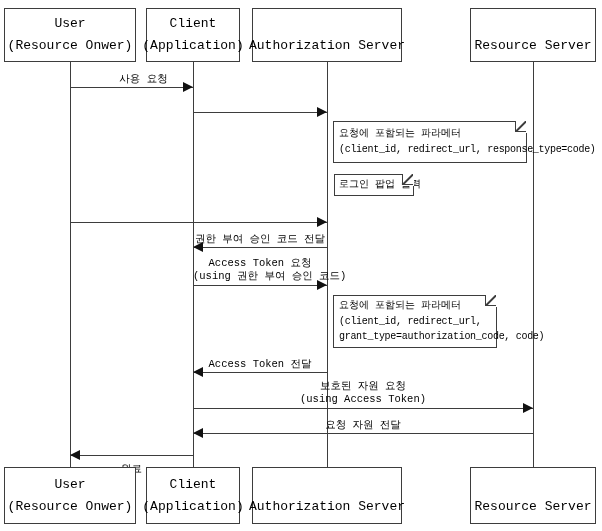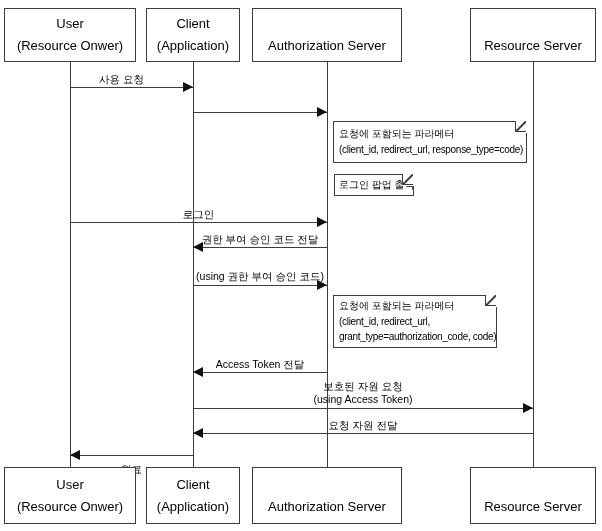--- a/index.html
+++ b/index.html
@@ -1,18 +1,18 @@
 <!DOCTYPE html>
 <html style="--line: #3d3d3d; --arrow: #111111; --text: #000000; --bg: #ffffff;"><head>
 <meta charset="utf-8">
 <style>
   html,body{margin:0;padding:0;background:#ffffff;}
   .canvas{
     position:relative;width:602px;height:531px;background:var(--bg,#fff);
-    font-family:Liberation Sans, sans-serif;color:var(--text,#000);
+    font-family:Liberation Mono, monospace;color:var(--text,#000);
     overflow:hidden;
   }
   .actor-box{
     position:absolute;box-sizing:border-box;border:1px solid var(--line,#3d3d3d);
     background:#fff;display:flex;flex-direction:column;justify-content:center;
     align-items:center;text-align:center;
   }
   .actor-line{height:22px;line-height:22px;font-size:13px;white-space:nowrap;}
   .lifeline{position:absolute;width:0;border-left:1px solid var(--line,#3d3d3d);}
   .msg-line{position:absolute;height:0;border-top:1px solid var(--line,#3d3d3d);}
@@ -56,46 +56,46 @@
   <div class="actor-box" style="left:470px;top:8px;width:126px;height:54px">
     <div class="actor-line"></div>
     <div class="actor-line">Resource Server</div>
   </div>
 
   <div class="lifeline" style="left:70px;top:62px;height:405px"></div>
   <div class="lifeline" style="left:193px;top:62px;height:405px"></div>
   <div class="lifeline" style="left:327px;top:62px;height:405px"></div>
   <div class="lifeline" style="left:533px;top:62px;height:405px"></div>
 
-  <div class="msg-label" style="left:60px;top:73px;width:123px">사용 요청</div>
+  <div class="msg-label" style="left:82px;top:73px;width:123px">사용 요청</div>
   <div class="msg-line" style="left:70px;top:87px;width:123px"></div>
   <div class="arrow right" style="left:183px;top:82px"></div>
 
   <div class="msg-line" style="left:193px;top:112px;width:134px"></div>
   <div class="arrow right" style="left:317px;top:107px"></div>
 
   <div class="note" style="left:333px;top:121px;width:194px;height:42px">
     <span class="fold"></span>
     <div class="note-title">요청에 포함되는 파라메터</div>
     <div class="note-code">(client_id, redirect_url, response_type=code)</div>
   </div>
 
   <div class="note" style="left:334px;top:174px;width:80px;height:22px;padding:0 4px">
     <span class="fold"></span>
     <div class="note-title" style="line-height:20px">로그인 팝업 출력</div>
   </div>
 
-  <div class="msg-label" style="left:70px;top:208px;width:257px">로그인</div>
   <div class="msg-line" style="left:70px;top:222px;width:257px"></div>
   <div class="arrow right" style="left:317px;top:217px"></div>
 
   <div class="msg-label" style="left:193px;top:233px;width:134px">권한 부여 승인 코드 전달</div>
   <div class="msg-line" style="left:193px;top:247px;width:134px"></div>
   <div class="arrow left" style="left:193px;top:242px"></div>
 
+  <div class="msg-label" style="left:193px;top:257px;width:134px">Access Token 요청</div>
   <div class="msg-label" style="left:193px;top:270px;width:134px">(using 권한 부여 승인 코드)</div>
   <div class="msg-line" style="left:193px;top:285px;width:134px"></div>
   <div class="arrow right" style="left:317px;top:280px"></div>
 
   <div class="note" style="left:333px;top:295px;width:164px;height:53px;padding:2px 5px">
     <span class="fold"></span>
     <div class="note-title" style="line-height:16px">요청에 포함되는 파라메터</div>
     <div class="note-code" style="line-height:15px">(client_id, redirect_url,</div>
     <div class="note-code" style="line-height:15px">grant_type=authorization_code, code)</div>
   </div>

